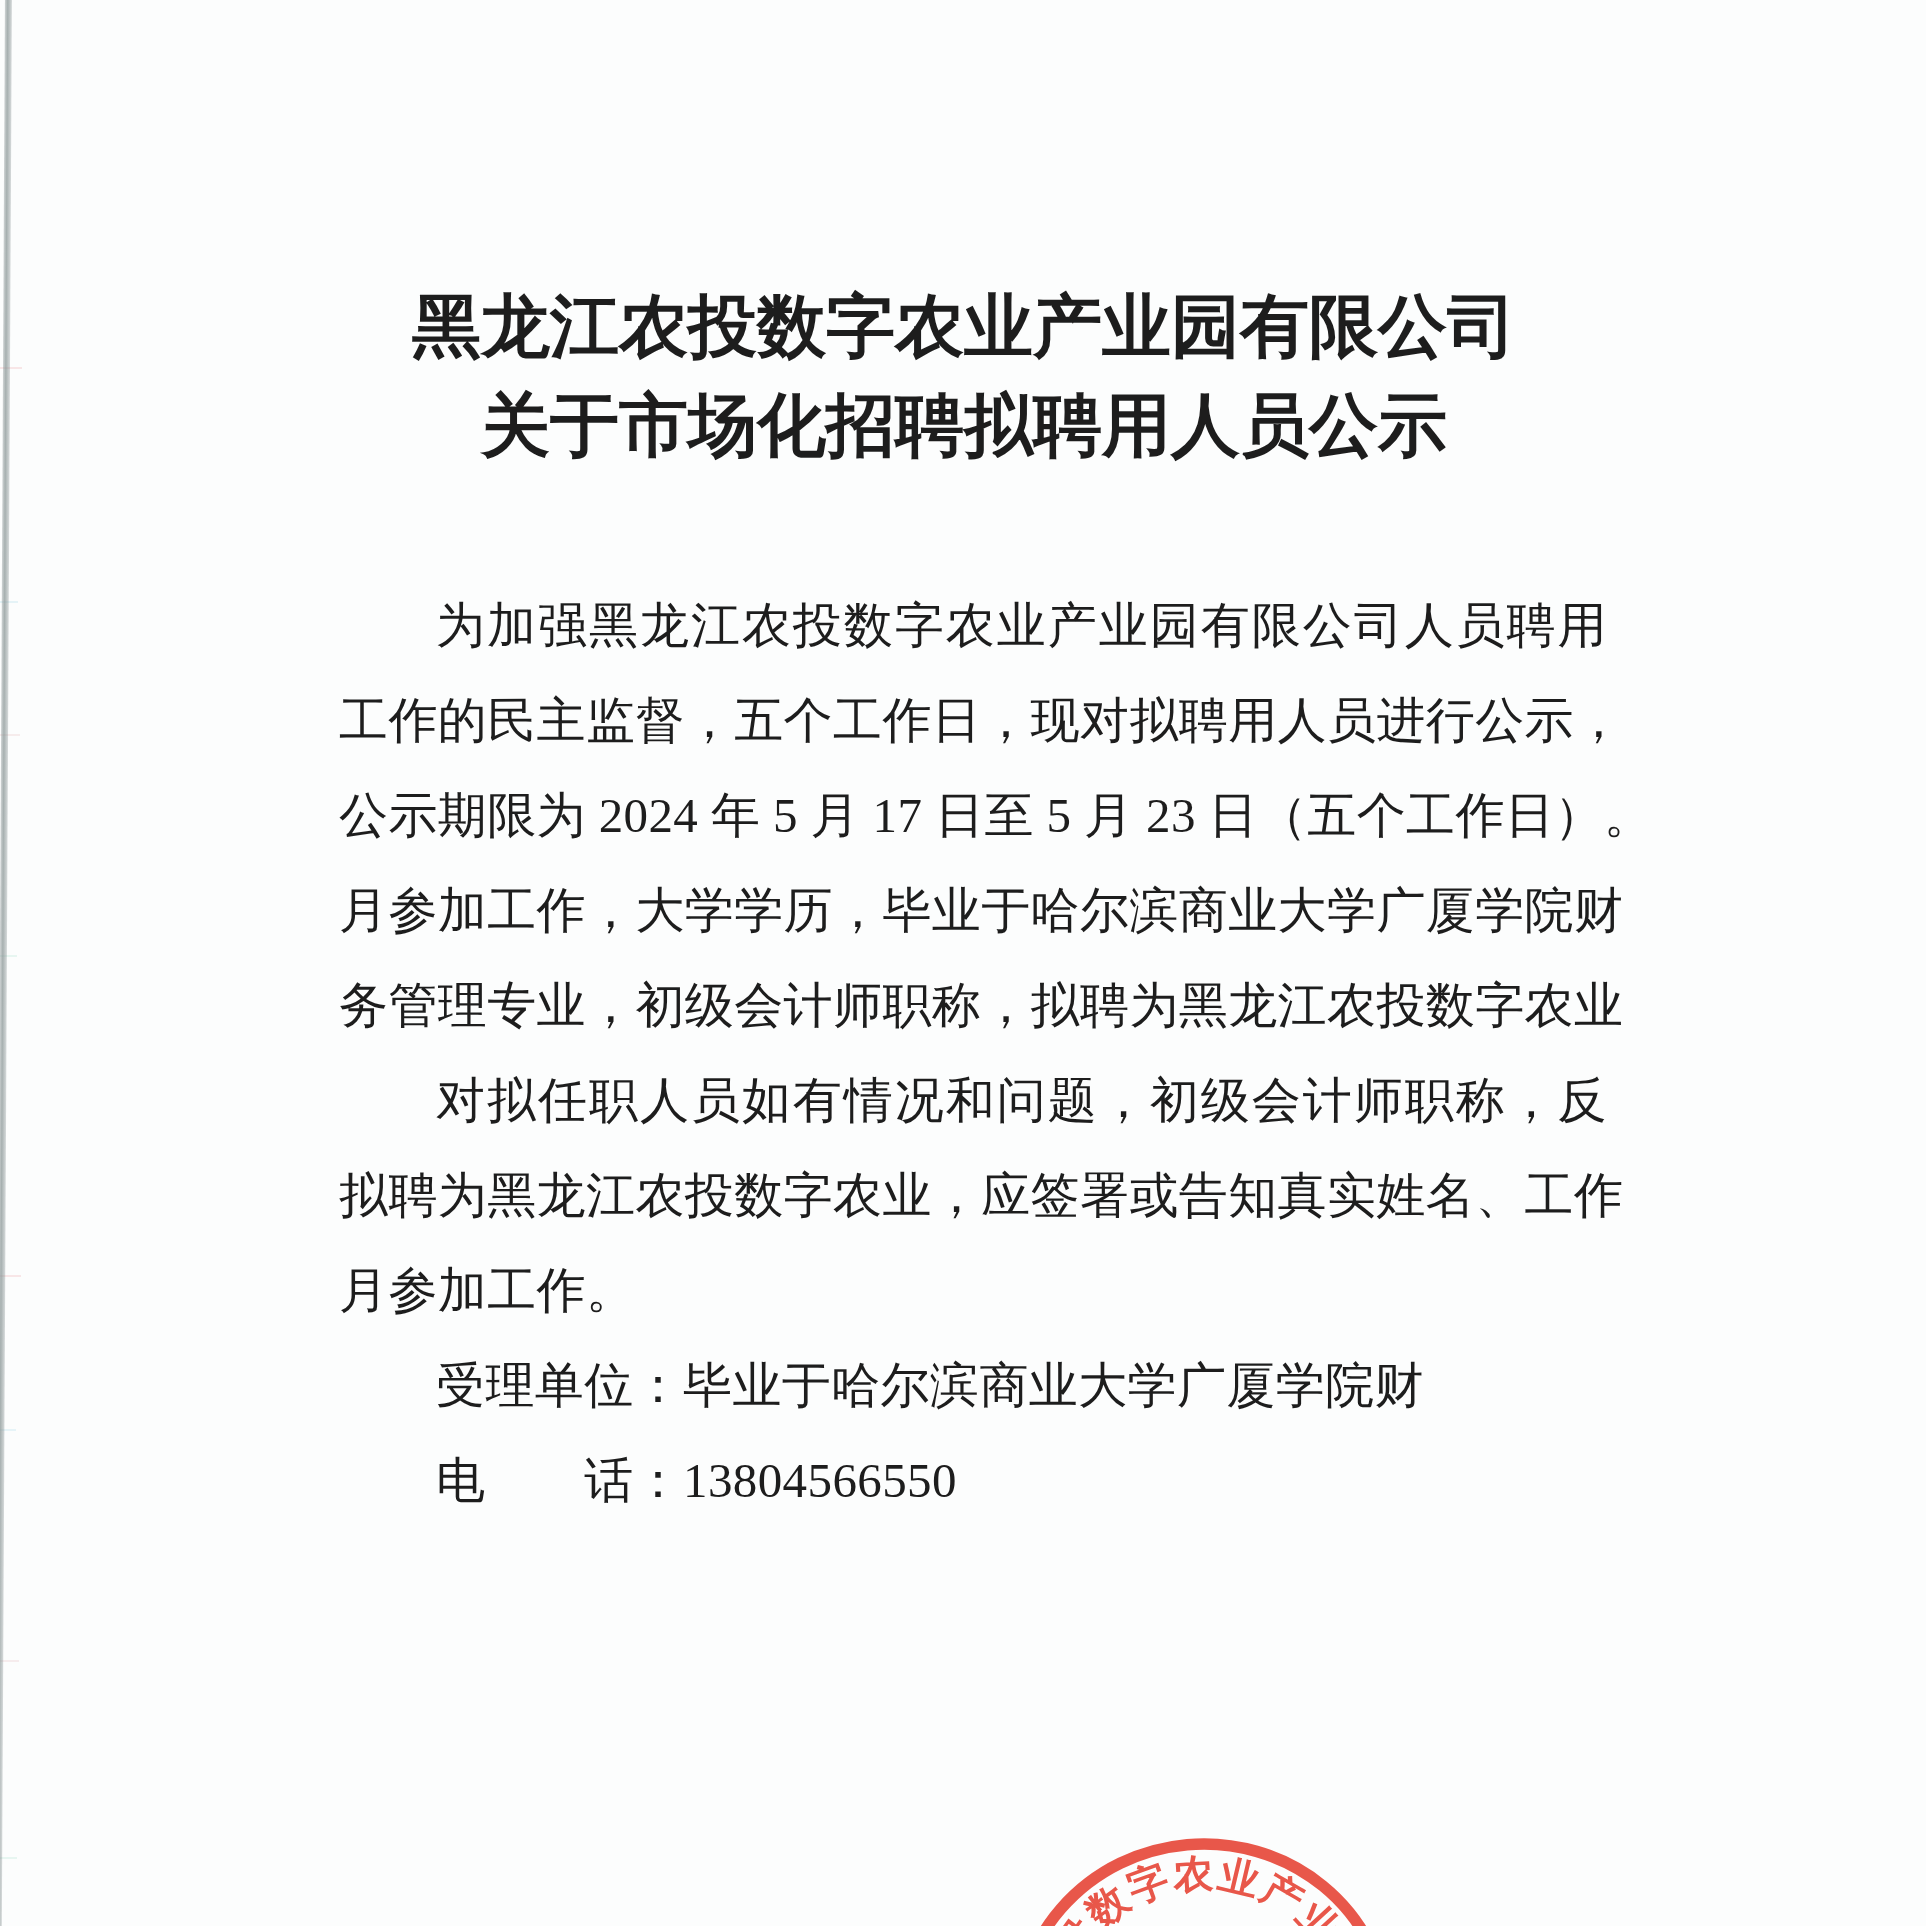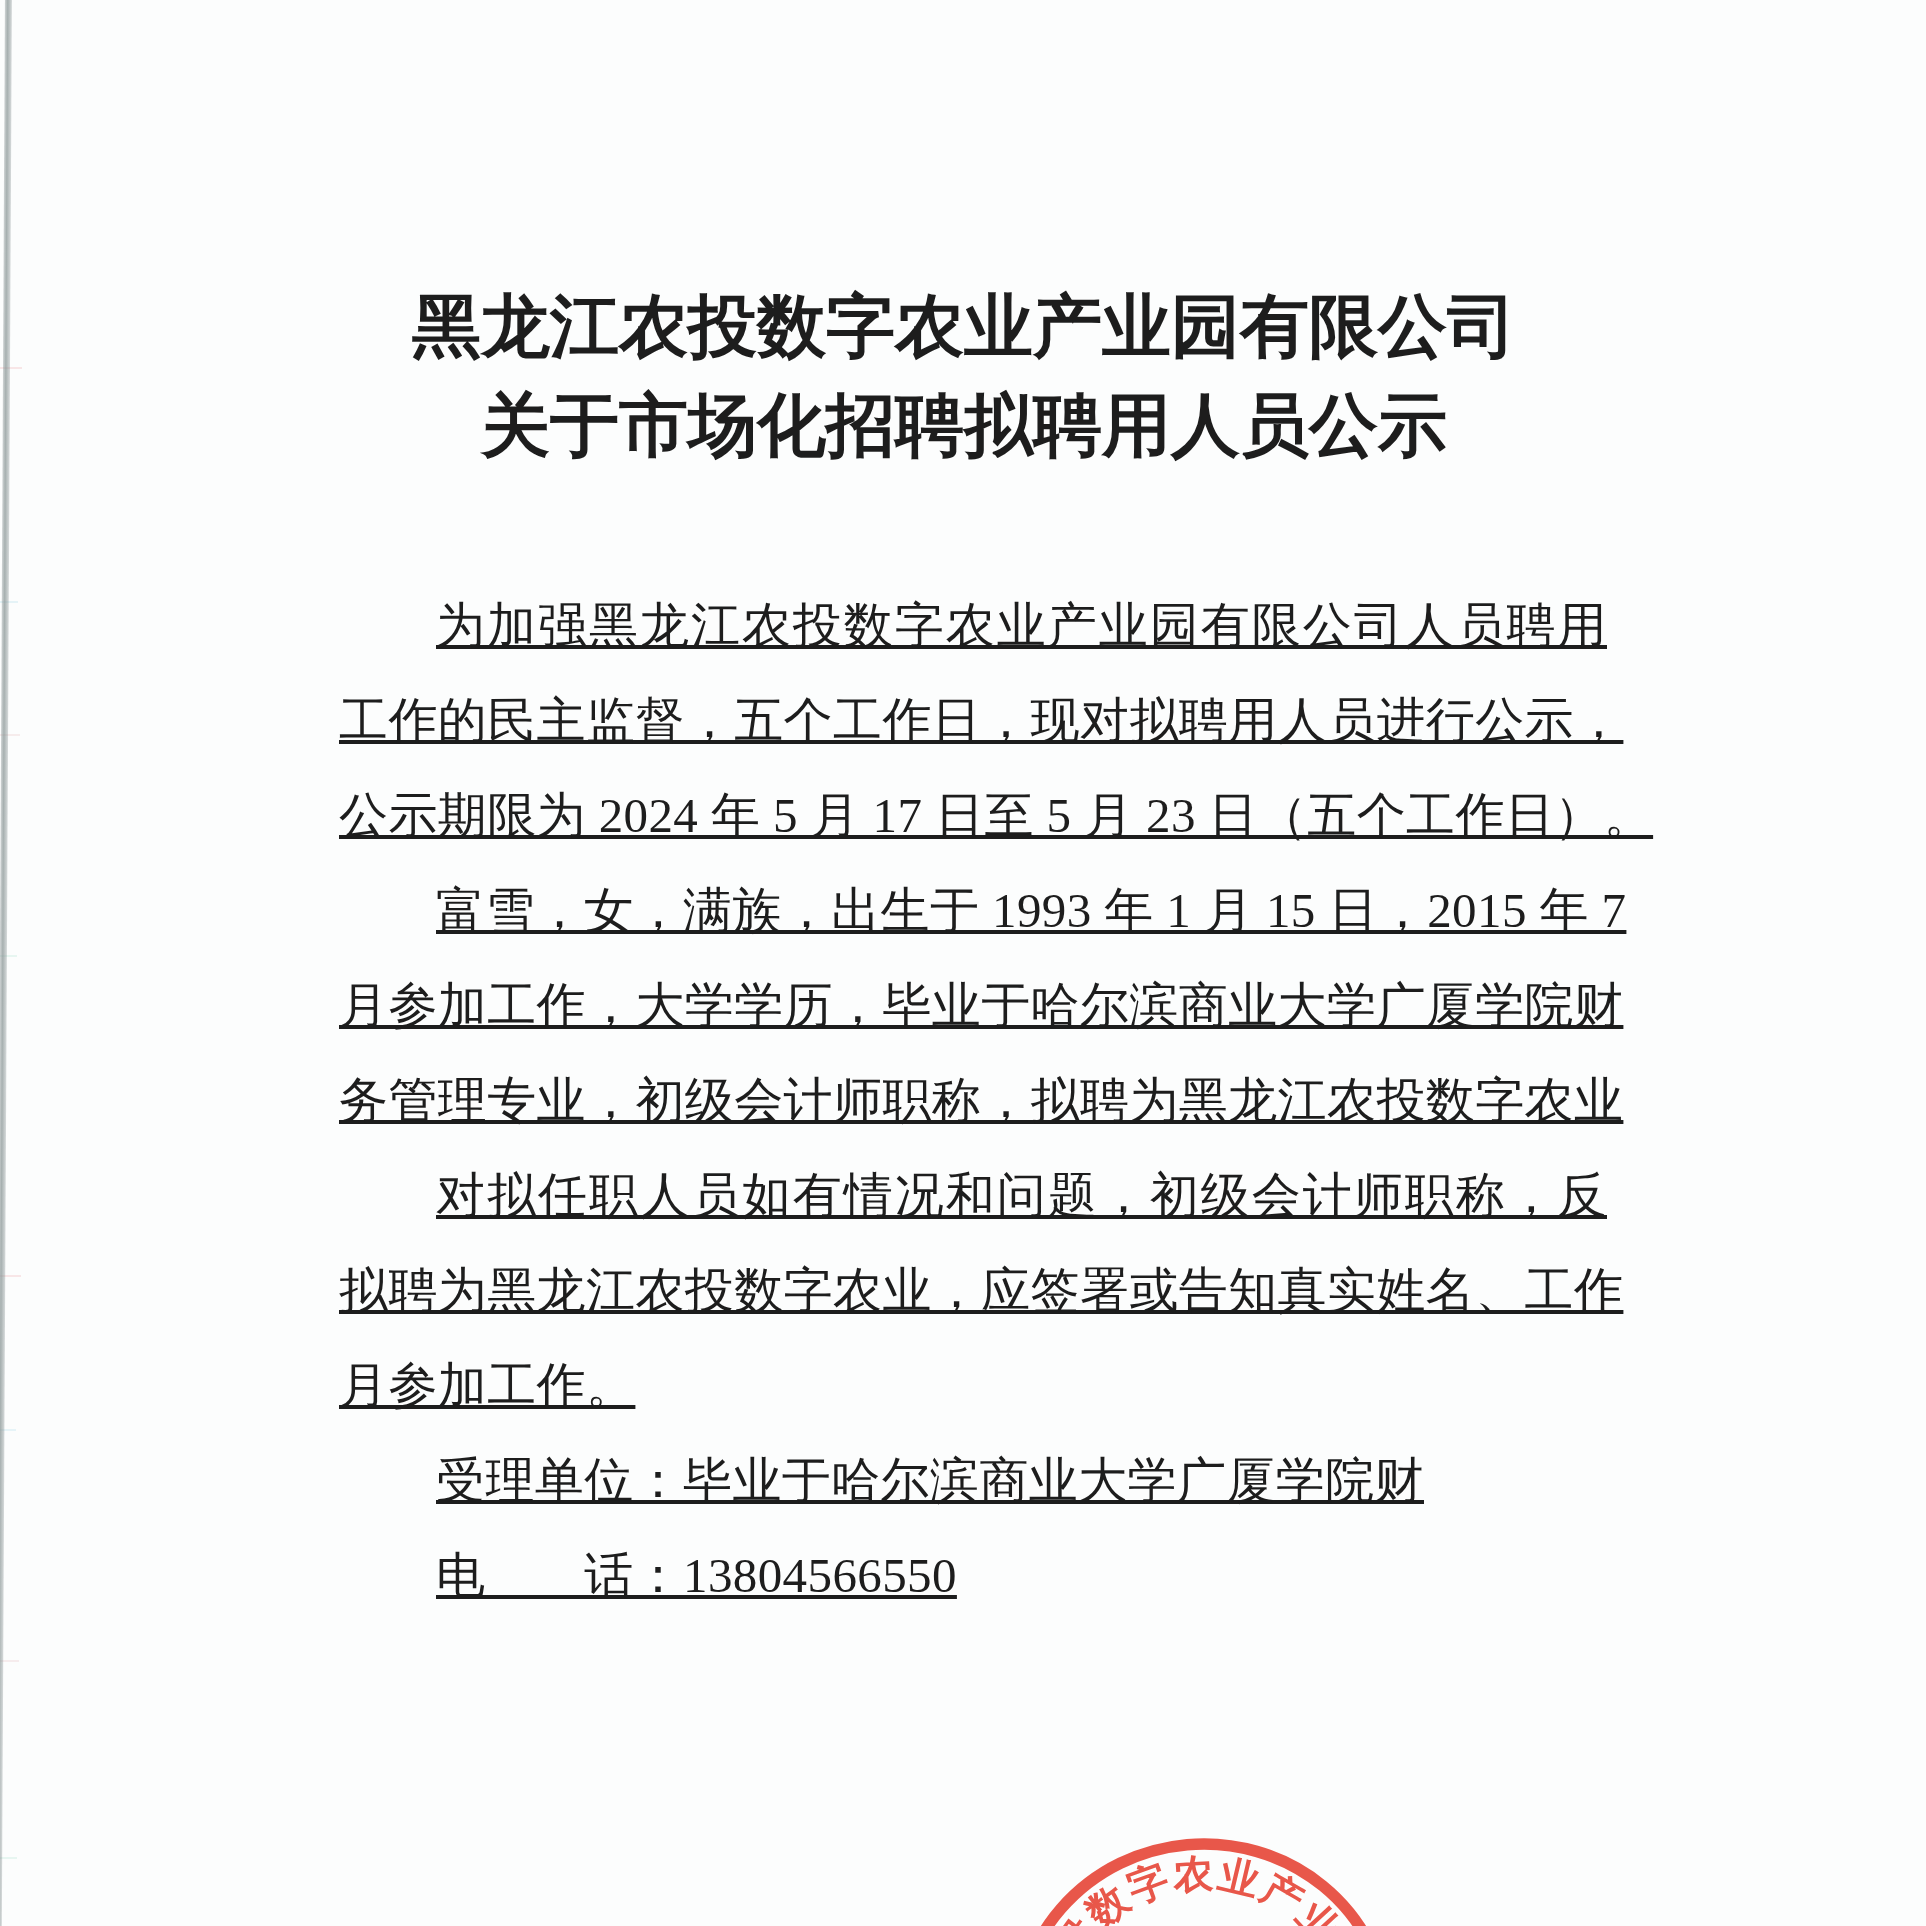--- a/index.html
+++ b/index.html
@@ -62,21 +62,20 @@
   }
   .bodyline {
     width: 1268px;
     height: 95px;
     font-size: 49px;
     line-height: 95px;
     text-align: justify;
     text-align-last: justify;
     white-space: nowrap;
     letter-spacing: 0.4px;
-    text-decoration: underline;
   }
   .bodyline.short {
     text-align-last: left;
     white-space: normal;
   }
   .bodyline.ind { text-indent: 97px; }
   
   .seal {
     position: absolute;
     left: 999px;
@@ -113,21 +112,20 @@
     </g>
   </svg>
 
   <div class="title-line" id="title1">黑龙江农投数字农业产业园有限公司</div>
   <div class="title-line" id="title2">关于市场化招聘拟聘用人员公示</div>
 
   <div class="body-block">
     <div class="bodyline ind">为加强黑龙江农投数字农业产业园有限公司人员聘用</div>
     <div class="bodyline">工作的民主监督，五个工作日，现对拟聘用人员进行公示，</div>
     <div class="bodyline">公示期限为 2024 年 5 月 17 日至 5 月 23 日（五个工作日）。</div>
-    <div class="bodyline ind">富雪，女，满族，出生于 1993 年 1 月 15 日，2015 年 7</div>
     <div class="bodyline">月参加工作，大学学历，毕业于哈尔滨商业大学广厦学院财</div>
     <div class="bodyline">务管理专业，初级会计师职称，拟聘为黑龙江农投数字农业</div>
     <div class="bodyline ind">对拟任职人员如有情况和问题，初级会计师职称，反</div>
     <div class="bodyline">拟聘为黑龙江农投数字农业，应签署或告知真实姓名、工作</div>
     <div class="bodyline short">月参加工作。</div>
     <div class="bodyline short ind">受理单位：毕业于哈尔滨商业大学广厦学院财</div>
     <div class="bodyline short ind">电　　话：13804566550</div>
   </div>
 
 </div>

